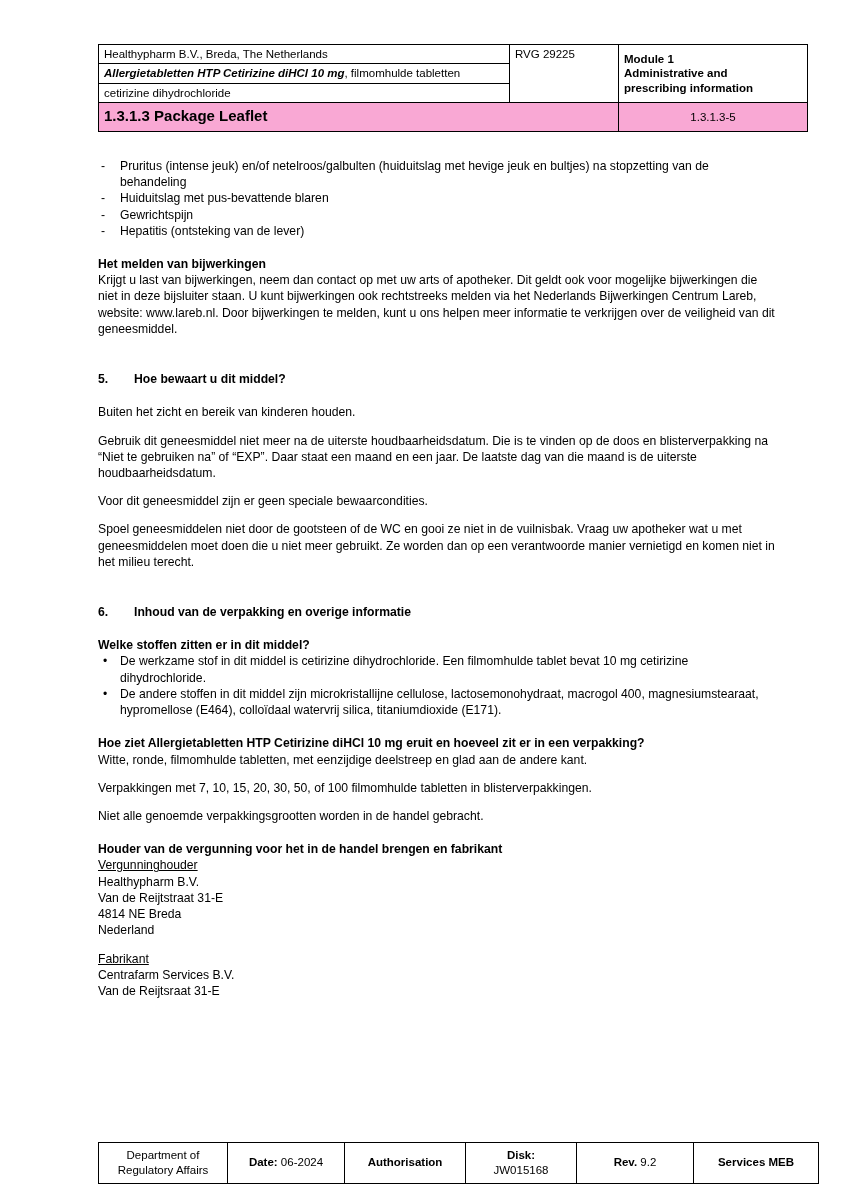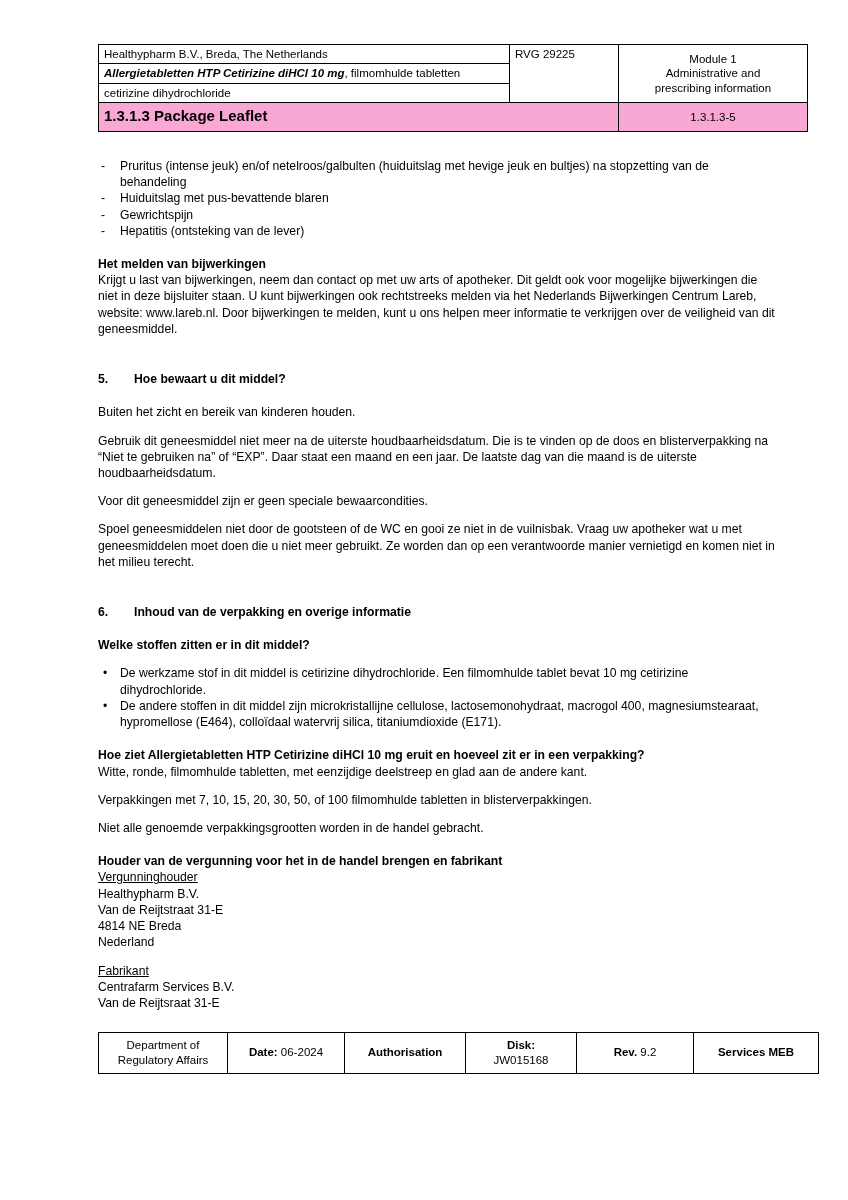--- a/index.html
+++ b/index.html
@@ -31,21 +31,21 @@
   }
   table.hdr td {
     border: 1px solid #000;
     padding: 2px 5px;
     font-size: 11.5px;
     line-height: 1.25;
     vertical-align: top;
   }
   .hdr .c-main { width: 400px; }
   .hdr .c-rvg  { width: 98px; }
-  .hdr .c-mod  { width: 178px; text-align: center; vertical-align: middle; }
+  .hdr .c-mod  { width: 178px; text-align: left; vertical-align: middle; font-weight: bold; }
   .hdr .bold-italic { font-weight: bold; font-style: italic; }
   .hdr .leaflet-row td {
     background: #f9a8d4;
   }
   .hdr .leaflet-title {
     font-size: 15px;
     font-weight: bold;
     padding: 4px 5px 5px 5px;
   }
   .hdr .leaflet-code {
@@ -62,21 +62,21 @@
   .body {
     margin-top: 26px;
     font-size: 12.2px;
     line-height: 1.33;
     width: 678px;
   }
   .body p { margin: 0 0 0 0; }
 
   ul.dash, ul.bullet {
     list-style: none;
-    margin: 12px 0 0 0;
+    margin: 0 0 0 0;
     padding: 0;
   }
   ul.dash > li {
     position: relative;
     padding-left: 22px;
     margin-bottom: 0px;
   }
   ul.dash > li:before {
     content: "-";
     position: absolute;
@@ -106,21 +106,21 @@
     font-weight: bold;
     display: flex;
   }
   .num-head .n { width: 36px; flex: 0 0 36px; }
 
   
   table.ftr {
     border-collapse: collapse;
     position: absolute;
     left: 98px;
-    top: 1032px;
+    top: 1142px;
     width: 678px;
     table-layout: fixed;
   }
   table.ftr td {
     border: 1px solid #000;
     font-size: 11.5px;
     text-align: center;
     vertical-align: middle;
     padding: 5px 3px;
     line-height: 1.3;

